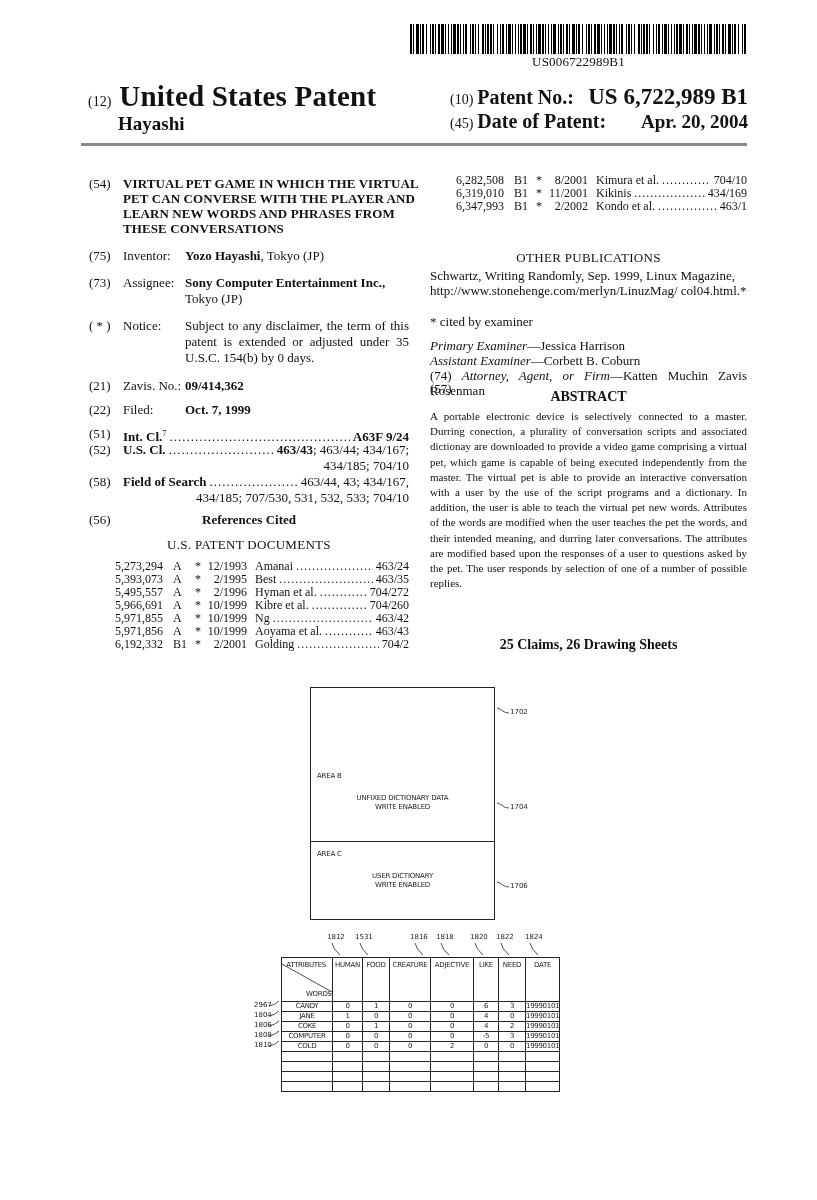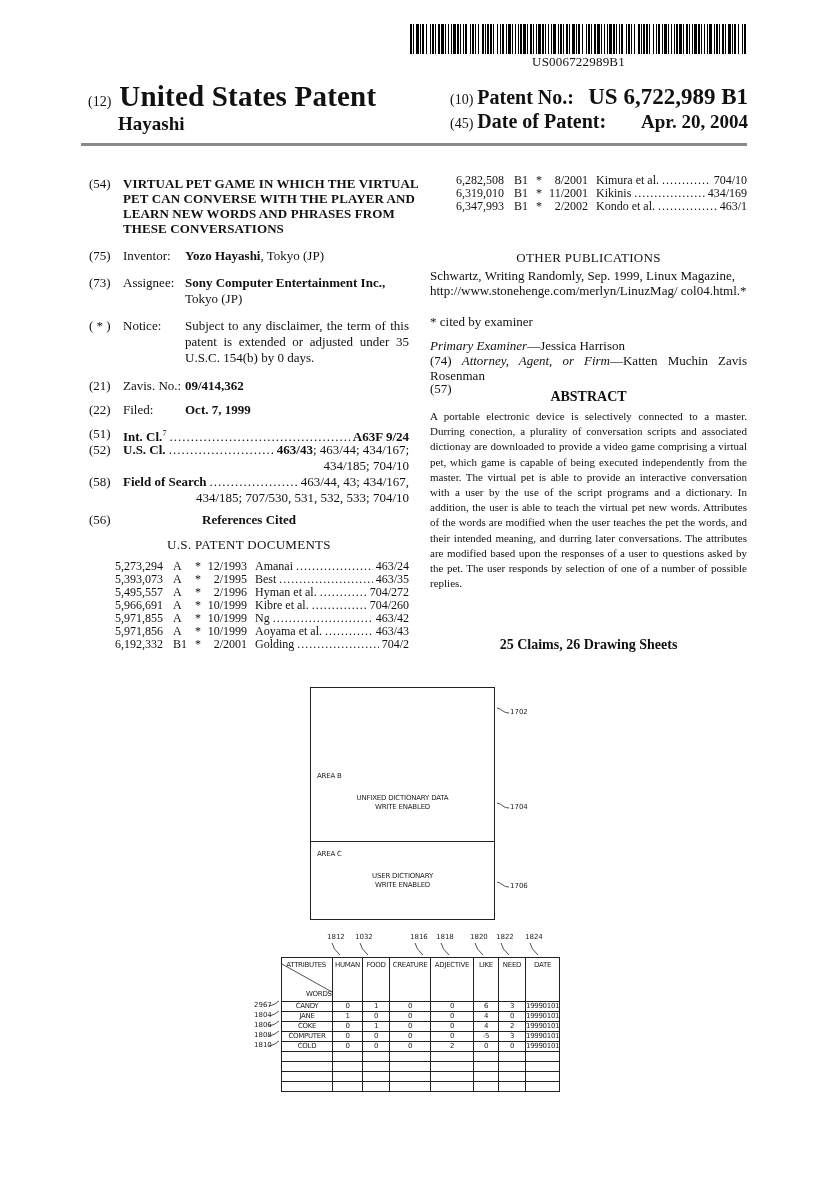--- a/index.html
+++ b/index.html
@@ -510,20 +510,21 @@
       <span class="dots"></span>
       <span class="cl">463/1</span>
     </div>
   </div>
 <div id="otherpub-h" class="abs">OTHER PUBLICATIONS</div>
 <div id="otherpub" class="abs">Schwartz, Writing Randomly, Sep. 1999, Linux Magazine, http://www.stonehenge.com/merlyn/LinuzMag/ col04.html.*</div>
 <div id="cited" class="abs">* cited by examiner</div>
 
 <div id="exam" class="abs">
   <div><span class="ital">Primary Examiner</span><span>—Jessica Harrison</span></div>
+  <div><span class="ital">Assistant Examiner</span><span>—Corbett B. Coburn</span></div>
   <div class="just" style="text-align-last:left;"><span>(74)</span> <span class="ital">Attorney, Agent, or Firm</span><span>—Katten Muchin Zavis Rosenman</span></div>
 </div>
 
 <div id="abs-n" class="abs">(57)</div>
 <div id="abs-h" class="abs">ABSTRACT</div>
 <div id="abstract" class="abs">A portable electronic device is selectively connected to a master. Durring conection, a plurality of conversation scripts and associated dictionay are downloaded to provide a video game comprising a virtual pet, which game is capable of being executed independently from the master. The virtual pet is able to provide an interactive conversation with a user by the use of the script programs and a dictionary. In addition, the user is able to teach the virtual pet new words. Attributes of the words are modified when the user teaches the pet the words, and their intended meaning, and durring later conversations. The attributes are modified based upon the responses of a user to questions asked by the pet. The user responds by selection of one of a number of possible replies.</div>
 <div id="claims" class="abs">25 Claims, 26 Drawing Sheets</div>
 
 <div id="areas" class="abs dia">
   <div class="area" style="top:76px; height:77px;">
@@ -557,21 +558,21 @@
   <svg width="12" height="8">
       <path d="M0 0 Q4 1 6 3 T12 5" stroke="#222" fill="none" stroke-width="0.8"></path>
     </svg>
   <span style="margin-left:13px;">1706</span>
 </div>
 
 <div id="colnums">
     <div class="colnums" style="left: 327px;"><span>1812</span><svg width="14" height="14" style="position:absolute;left:4px;top:10px;">
         <path d="M1 0 Q2 6 9 12" stroke="#222" fill="none" stroke-width="0.8"></path>
       </svg></div>
-    <div class="colnums" style="left: 355px;"><span>1032</span><svg width="14" height="14" style="position:absolute;left:4px;top:10px;">
+    <div class="colnums" style="left: 355px;"><span>1531</span><svg width="14" height="14" style="position:absolute;left:4px;top:10px;">
         <path d="M1 0 Q2 6 9 12" stroke="#222" fill="none" stroke-width="0.8"></path>
       </svg></div>
     <div class="colnums" style="left: 410px;"><span>1816</span><svg width="14" height="14" style="position:absolute;left:4px;top:10px;">
         <path d="M1 0 Q2 6 9 12" stroke="#222" fill="none" stroke-width="0.8"></path>
       </svg></div>
     <div class="colnums" style="left: 436px;"><span>1818</span><svg width="14" height="14" style="position:absolute;left:4px;top:10px;">
         <path d="M1 0 Q2 6 9 12" stroke="#222" fill="none" stroke-width="0.8"></path>
       </svg></div>
     <div class="colnums" style="left: 470px;"><span>1820</span><svg width="14" height="14" style="position:absolute;left:4px;top:10px;">
         <path d="M1 0 Q2 6 9 12" stroke="#222" fill="none" stroke-width="0.8"></path>

